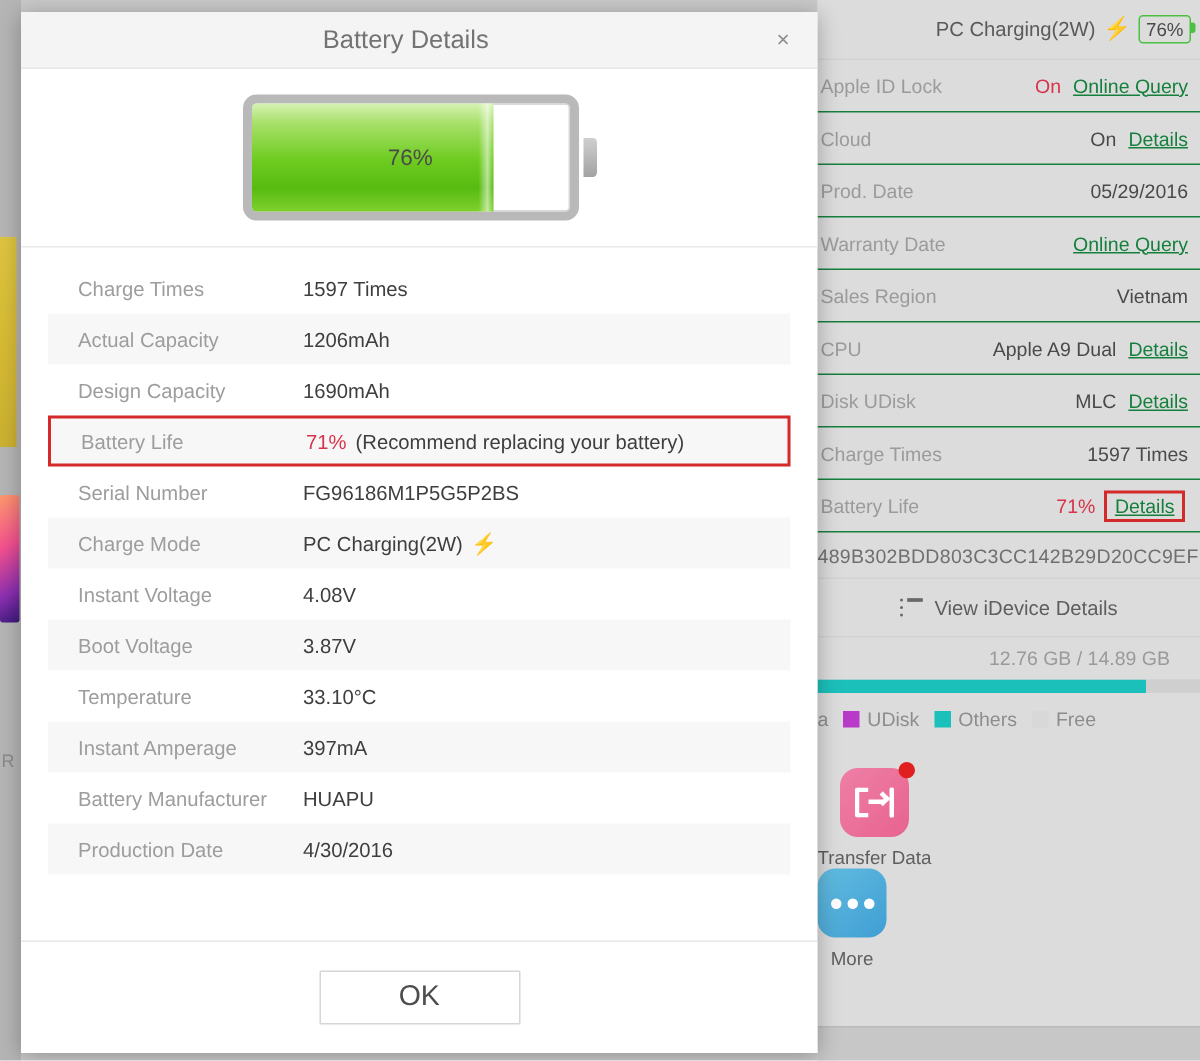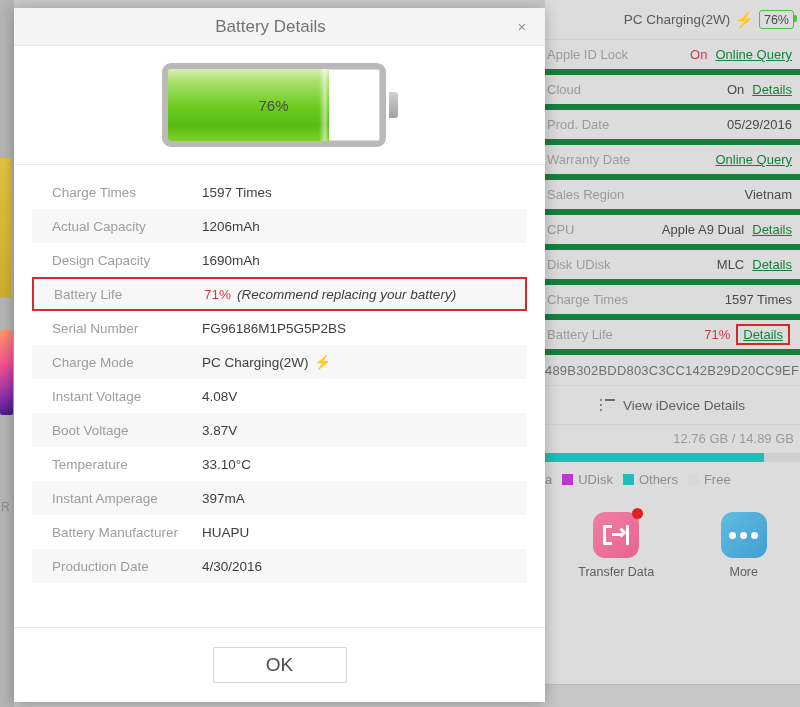--- a/index.html
+++ b/index.html
@@ -75,21 +75,21 @@
     bottom: 0;
     background: #dcdcdc;
   }
 
   .bgrow {
     position: relative;
     display: flex;
     align-items: center;
     height: 35px;
     padding: 0 8px 0 0;
-    border-bottom: 6px solid #15803d;
+    border-bottom: 1px solid #15803d;
     font-size: 13px;
     color: #6b6b6b;
     box-sizing: border-box;
     text-align: center;
   }
   .bgrow .lbl {
     flex: 0 0 auto;
     color: #9b9b9b;
     padding-left: 2px;
     white-space: nowrap;
@@ -204,21 +204,21 @@
   .list-icon b:nth-of-type(1) { top: -0.4px; }
   .list-icon b:nth-of-type(2) { top: 4.6px; }
   .list-icon b:nth-of-type(3) { top: 9.6px; }
 
   
   .bg-storage-size {
     height: 26px;
     display: flex;
     align-items: center;
     justify-content: flex-end;
-    padding-right: 6px;
+    padding-right: 20px;
     font-size: 13px;
     color: #9a9a9a;
   }
   .storage-bar {
     height: 9px;
     margin: 2px 0 0 0;
     background: #cfcfcf;
     position: relative;
     overflow: hidden;
   }
@@ -239,20 +239,21 @@
   .legend .item { display: flex; align-items: center; gap: 5px; white-space: nowrap;}
   .legend .sw { width: 11px; height: 11px; display: inline-block; }
 
   
   .bg-apps {
     display: flex;
     align-items: flex-start;
     justify-content: space-around;
     padding-top: 16px;
     height: 100px;
+    flex-direction: column;
   }
   .appitem { text-align: center; position: relative; }
   .appicon {
     width: 46px; height: 46px;
     border-radius: 12px;
     margin: 0 auto 7px auto;
     position: relative;
     display: flex; align-items: center; justify-content: center;
   }
   .appicon.pink { background: linear-gradient(135deg,#ee7fa6 0%, #e8638f 100%); }
@@ -626,21 +627,21 @@
         <div class="row">
           <div class="key">Design Capacity</div>
           <div class="value">
             <span>1690mAh</span>
           </div>
         </div>
         <div class="row alt highlight">
           <div class="key">Battery Life</div>
           <div class="value">
             <span style="color: rgb(215, 52, 75);">71%</span>
-            <span style="color: rgb(62, 62, 62); font-style: italic;">(Recommend replacing your battery)</span>
+            <span style="color: rgb(62, 62, 62);">(Recommend replacing your battery)</span>
           </div>
         </div>
         <div class="row">
           <div class="key">Serial Number</div>
           <div class="value">
             <span>FG96186M1P5G5P2BS</span>
           </div>
         </div>
         <div class="row alt">
           <div class="key">Charge Mode</div>

